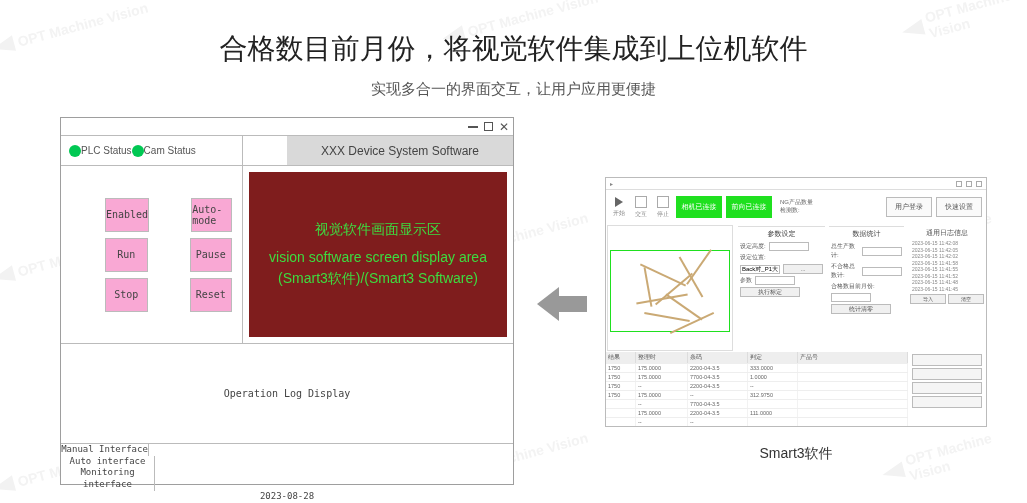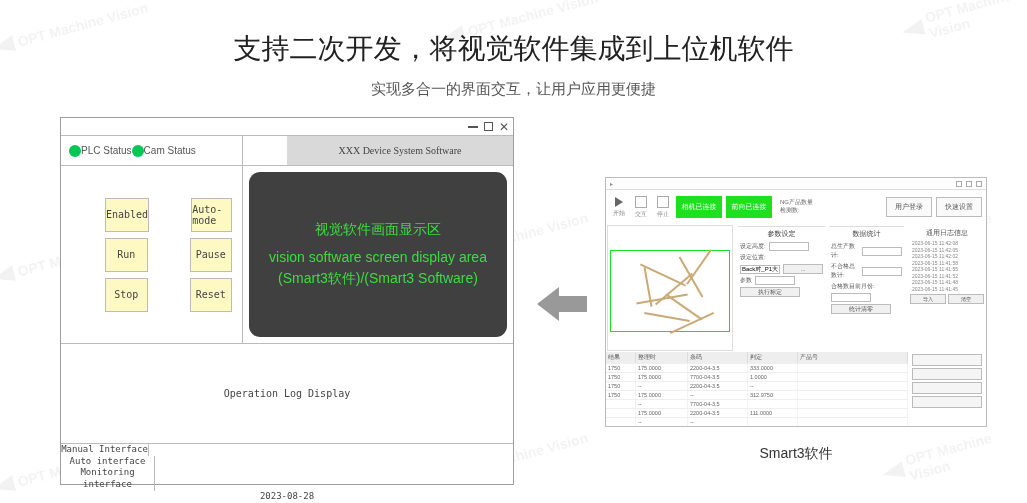--- a/index.html
+++ b/index.html
@@ -67,44 +67,43 @@
   }
   .status-left {
     display: flex; align-items: center; gap: 0;
     padding: 0 8px; font-size: 10px; color: #555;
     width: 182px; border-right: 1px solid #bbb; height: 100%;
   }
   .dot { width: 12px; height: 12px; border-radius: 50%; background: #00c853; }
   .status-title {
     flex: 1; background: #d9d9d9; height: 100%;
     display: flex; align-items: center; justify-content: center;
-    font-size: 10px; font-family: Liberation Serif, serif; color: #444; margin-left: 44px;
+    font-size: 12px; font-family: Liberation Sans, sans-serif; color: #444; margin-left: 44px;
   }
   .midrow { display: flex; border-bottom: 1px solid #bbb; height: 178px; }
   .btns {
     width: 182px; border-right: 1px solid #bbb;
     display: flex; flex-direction: column; justify-content: center;
     padding: 8px 10px; gap: 6px;
   }
   .btnpair { display: flex; gap: 8px; }
   .ctrl-btn {
     flex: 1; height: 34px;
-    border: 1px solid #bbb; background: #fef9c3;
+    border: 1px solid #bbb; background: #f9a8d4;
     font-size: 10px; color: #444; font-family: monospace;
     display: flex; align-items: center; justify-content: center;
     cursor: pointer;
     margin-left: 34px;
   }
   .visionbox {
-    flex: 1; margin: 6px; background: #404040;
+    flex: 1; margin: 6px; background: #7f1d1d;
     display: flex; flex-direction: column;
     align-items: center; justify-content: center;
     color: #3ddc40; font-size: 12px; text-align: center;
     padding: 6px;
-    border-radius: 11px;
   }
   .visionbox .cn { font-size: 14px; margin-bottom: 8px; }
   .visionbox .en { font-size: 14px; line-height: 1.5; }
   .axisrow { display: flex; border-bottom: 1px solid #bbb; height: 100px; }
   .axisbox {
     width: 182px; border-right: 1px solid #bbb;
     padding: 4px 8px;
   }
   .axisbox .lbl { font-size: 10px; font-family: monospace; color: #444; }
   .axis-arrows {
@@ -317,21 +316,21 @@
   </div>
 <div class="wm" style="left:430px; top:450px">
     <span class="tri"></span>
     <span>OPT  Machine Vision</span>
   </div>
 <div class="wm" style="left:880px; top:440px">
     <span class="tri"></span>
     <span>OPT  Machine Vision</span>
   </div>
 
-<div class="heading">支持二次开发，将视觉软件集成到上位机软件</div>
+<div class="heading">合格数目前月份，将视觉软件集成到上位机软件</div>
 <div class="subheading">实现多合一的界面交互，让用户应用更便捷</div>
 
 <div class="stage">
 
   <div class="appwin">
     <div class="titlebar">
       <span class="min"></span>
       <span class="max"></span>
       <span class="close">✕</span>
     </div>

